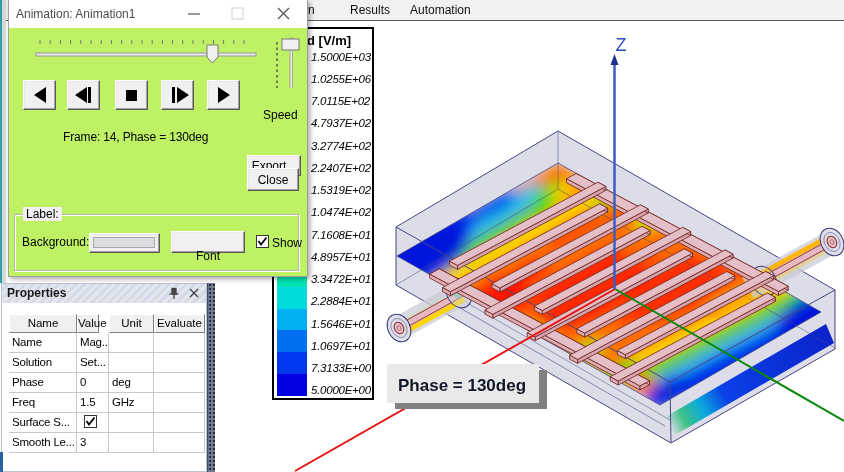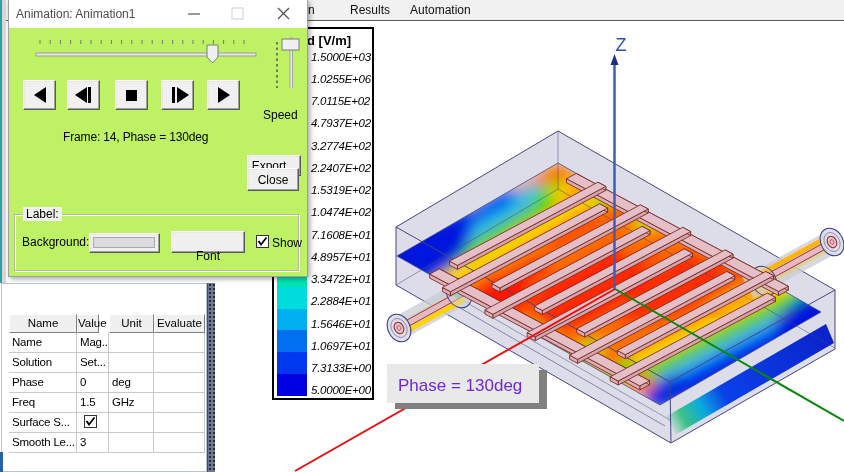--- a/index.html
+++ b/index.html
@@ -11,21 +11,21 @@
 #menubar { left:0; top:0; width:844px; height:21px; background:#f1f1f1; border-bottom:1px solid #58585a; }
 #menubar span { position:absolute; top:3px; font-size:12px; color:#111; }
 
 #legend { left:272px; top:27px; width:102px; height:373px; background:#fff; border:2px solid #000; }
 #legend .sw { position:absolute; left:3px; width:30px; height:22px; }
 #legend .lb { position:absolute; left:37px; width:64px; font-size:11.5px; color:#000; letter-spacing:-0.25px;font-style:italic; }
 #legtitle { position:absolute; left:33px; top:4px; font-size:13px; font-weight:bold; color:#000; white-space:nowrap; }
 
 #phlabel { left:387px; top:364px; width:152px; height:39px; background:#e9e9e9;
   box-shadow:8px 6px 0 #808080; }
-#phlabel span { position:absolute; left:11px; top:12px; font-size:17px; font-weight:normal; color:#6d28d9;text-align:center; }
+#phlabel span { position:absolute; left:11px; top:12px; font-size:17px; font-weight:bold; color:#0f172a;text-align:center; }
 
 #adlg { left:8px; top:0px; width:300px; height:277px; background:#bef264;
   border:1px solid #9f9f9f; border-top:none; box-shadow:2px 2px 5px rgba(0,0,0,0.35); }
 #adtitle { position:absolute; left:0; top:0; width:100%; height:28px; background:#fff; }
 #adtitle .t { position:absolute; left:7px; top:7px; font-size:12px; color:#4c4c4c; }
 .btn3d { position:absolute; background:#f0f0f0;
   border-top:1px solid #fff; border-left:1px solid #fff;
   border-right:1px solid #5a5a5a; border-bottom:1px solid #5a5a5a;
   box-shadow:inset -1px -1px 0 #a0a0a0, inset 1px 1px 0 #e8e8e8; }
 .btxt { font-size:12px; color:#000; text-align:center; }
@@ -332,20 +332,32 @@
     <div class="btn3d btxt" style="left:156px; top:16px; width:74px; height:22px; padding-top:17px;">Font</div>
     <svg class="abs" style="left:241px; top:20px;" width="14" height="14">
       <rect x="0.5" y="0.5" width="12" height="12" fill="#fff" stroke="#333" stroke-width="1"></rect>
       <path d="M 2.5,6 L 5,9.5 L 10.5,2.5" fill="none" stroke="#000" stroke-width="1.8"></path>
     </svg>
     <div class="abs btxt" style="left:257px; top:21px;">Show</div>
   </div>
 </div>
 
 <div id="props" class="abs">
+  <div id="ptitle">
+    <span class="t">Properties</span>
+    <svg style="position:absolute;right:4px;top:2px" width="36" height="15">
+      <g stroke="#444" stroke-width="1.3" fill="none">
+        <rect x="6" y="2.5" width="4" height="5.5" fill="#444"></rect>
+        <line x1="3.5" y1="8" x2="12.5" y2="8"></line>
+            <line x1="8" y1="8" x2="8" y2="13"></line>
+        <line x1="24" y1="3" x2="32" y2="11"></line>
+            <line x1="32" y1="3" x2="24" y2="11"></line>
+      </g>
+    </svg>
+  </div>
   <div id="ptable">
         <div class="hc" style="left:0px;width:68px">Name</div>
         <div class="hc" style="left:68px;width:22px">Value</div>
         <div class="hc" style="left:100px;width:45px">Unit</div>
         <div class="hc" style="left:145px;width:51px">Evaluate</div>
         <div class="cell" style="left:0;top:19px;width:68px">Name</div>
         <div class="cell" style="left:68px;top:19px;width:32px">Mag...</div>
         <div class="cell" style="left:100px;top:19px;width:45px"></div>
         <div class="cell" style="left:145px;top:19px;width:51px"></div>
         <div class="cell" style="left:0;top:39px;width:68px">Solution</div>

